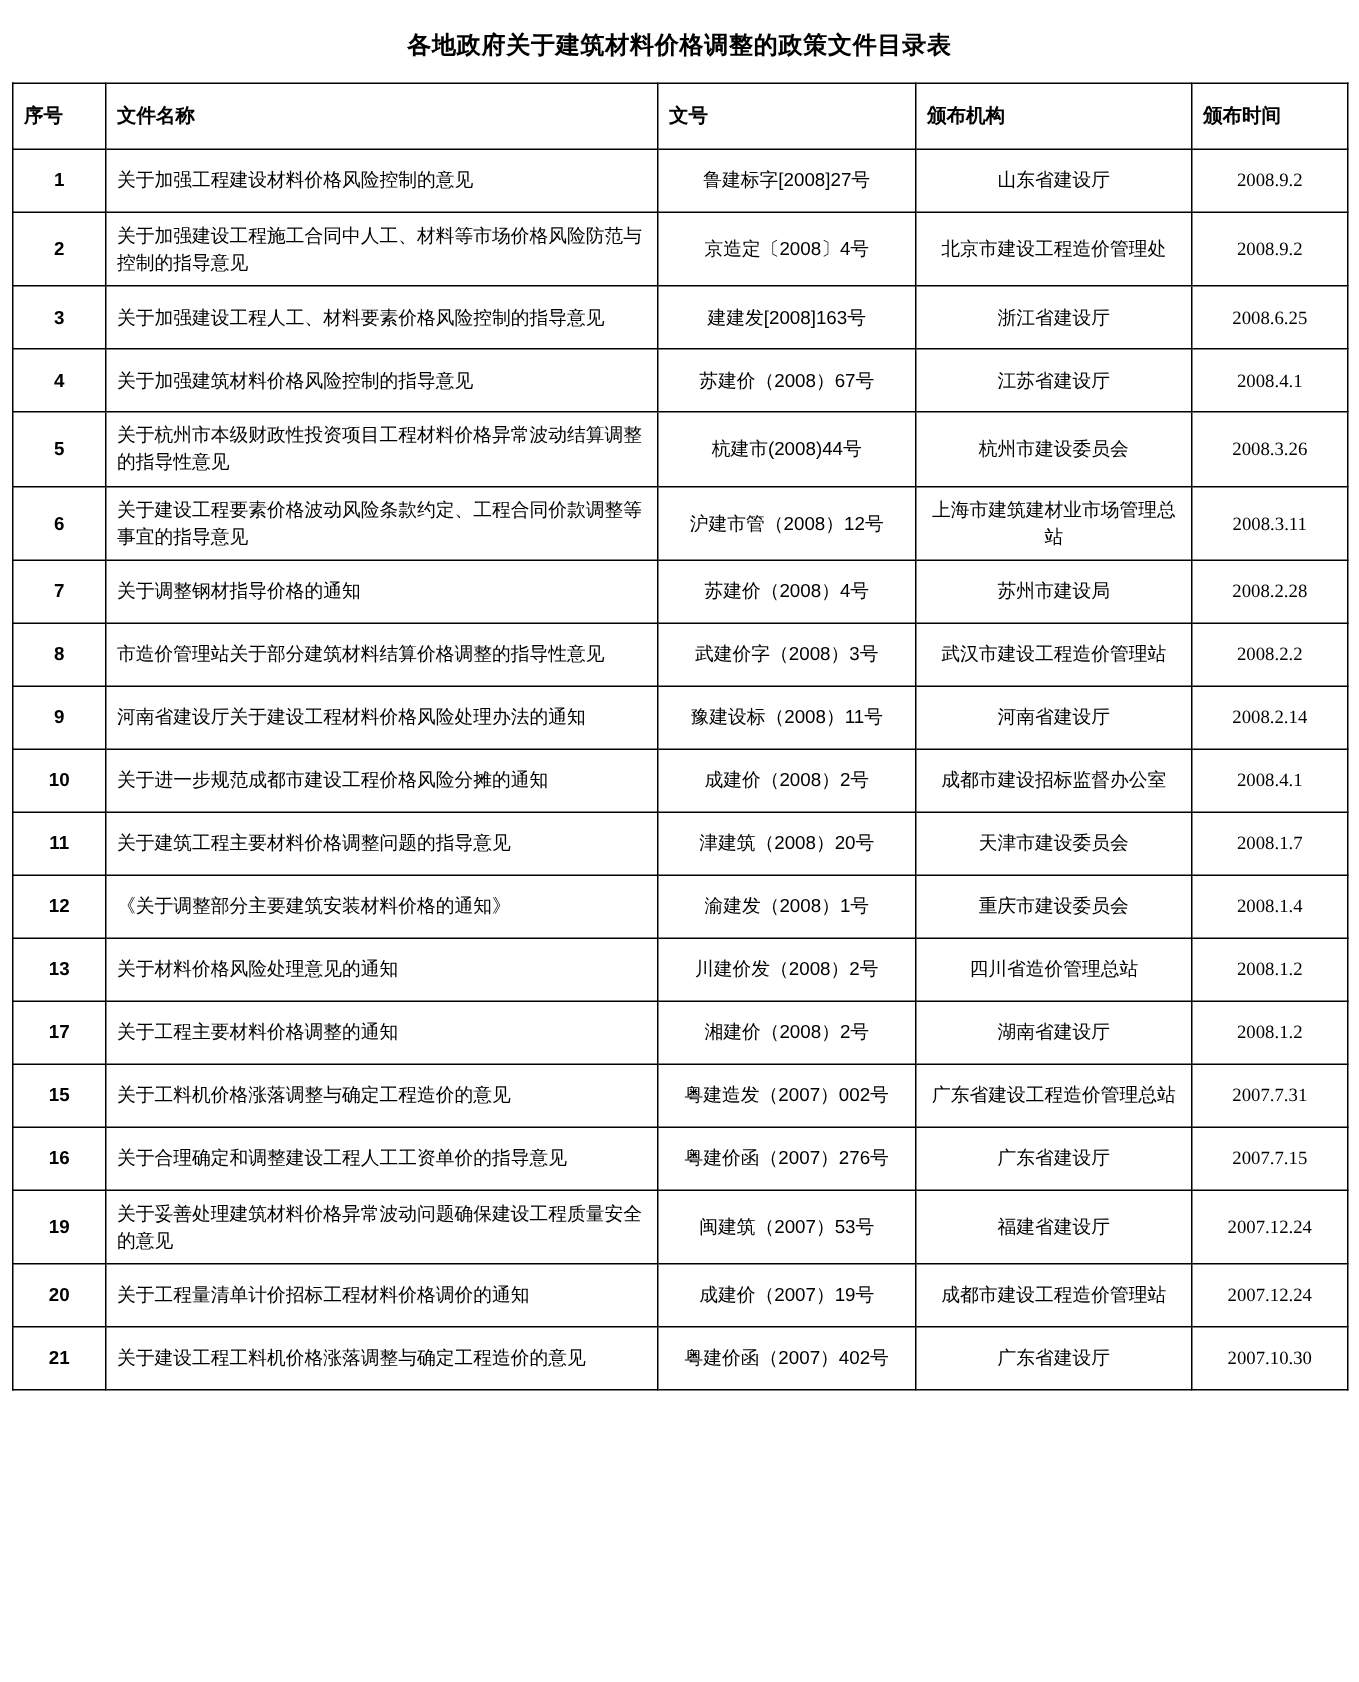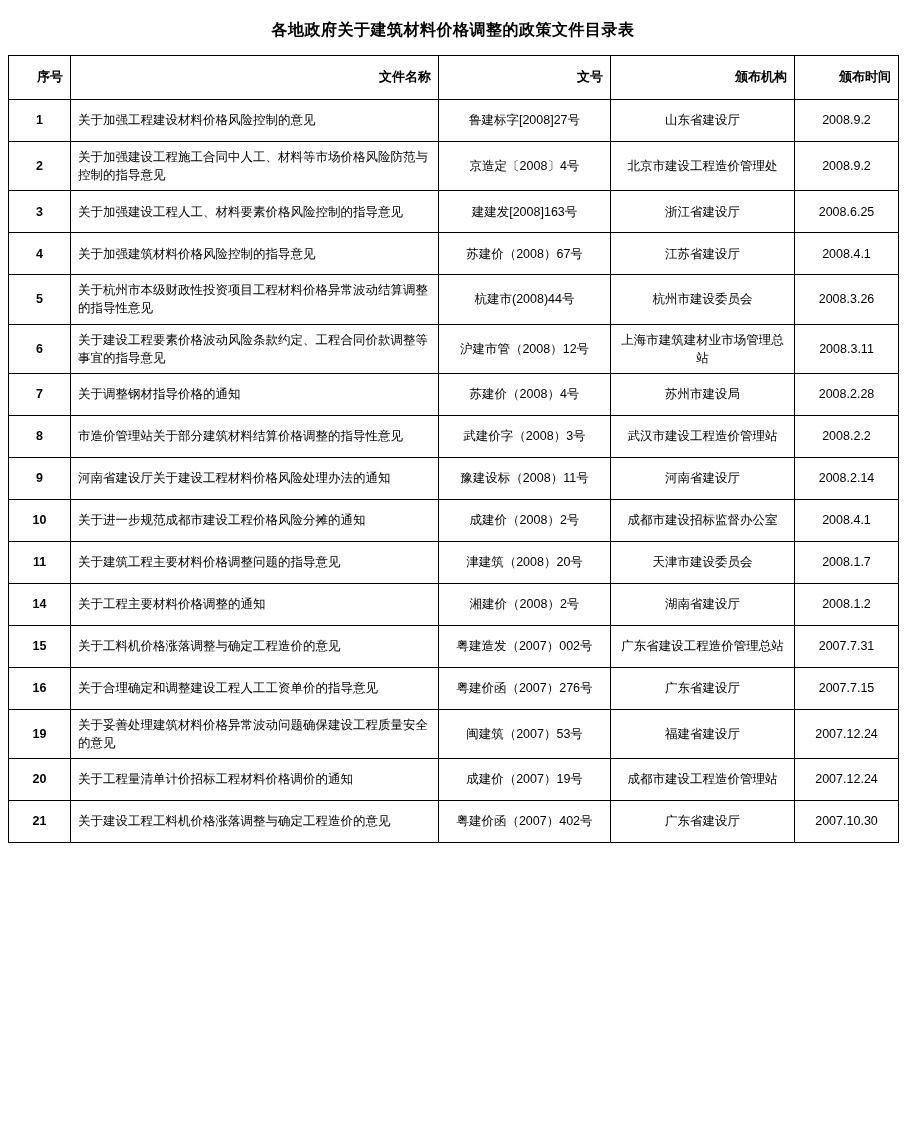--- a/index.html
+++ b/index.html
@@ -35,29 +35,29 @@
   table.policy-table td {
     border: 1px solid #000000;
     padding: 6px 7px;
     font-size: 12.5px;
     line-height: 1.45;
     vertical-align: middle;
     box-sizing: border-box;
   }
   table.policy-table thead th {
     font-weight: bold;
-    text-align: right;
+    text-align: left;
     font-size: 13px;
     height: 44px;
   }
   .col-no    { width: 62px;  text-align: center; font-weight: bold; }
   .col-name  { width: 368px; text-align: left; }
   .col-code  { width: 172px; text-align: center; }
   .col-org   { width: 184px; text-align: center; padding-left: 10px; }
-  .col-date  { width: 104px; text-align: center; }
+  .col-date  { width: 104px; text-align: center; font-family: Liberation Serif, serif; }
   tbody tr { height: 42px; }
 </style>
 </head>
 <body>
 
 <div class="page">
 
   <div class="doc-title">各地政府关于建筑材料价格调整的政策文件目录表</div>
 
   <table class="policy-table">
@@ -142,21 +142,35 @@
           <td class="col-date">2008.4.1</td>
         </tr>
         <tr>
           <td class="col-no">11</td>
           <td class="col-name">关于建筑工程主要材料价格调整问题的指导意见</td>
           <td class="col-code">津建筑（2008）20号</td>
           <td class="col-org">天津市建设委员会</td>
           <td class="col-date">2008.1.7</td>
         </tr>
         <tr>
-          <td class="col-no">14</td>
+          <td class="col-no">12</td>
+          <td class="col-name">《关于调整部分主要建筑安装材料价格的通知》</td>
+          <td class="col-code">渝建发（2008）1号</td>
+          <td class="col-org">重庆市建设委员会</td>
+          <td class="col-date">2008.1.4</td>
+        </tr>
+        <tr>
+          <td class="col-no">13</td>
+          <td class="col-name">关于材料价格风险处理意见的通知</td>
+          <td class="col-code">川建价发（2008）2号</td>
+          <td class="col-org">四川省造价管理总站</td>
+          <td class="col-date">2008.1.2</td>
+        </tr>
+        <tr>
+          <td class="col-no">17</td>
           <td class="col-name">关于工程主要材料价格调整的通知</td>
           <td class="col-code">湘建价（2008）2号</td>
           <td class="col-org">湖南省建设厅</td>
           <td class="col-date">2008.1.2</td>
         </tr>
         <tr>
           <td class="col-no">15</td>
           <td class="col-name">关于工料机价格涨落调整与确定工程造价的意见</td>
           <td class="col-code">粤建造发（2007）002号</td>
           <td class="col-org">广东省建设工程造价管理总站</td>

